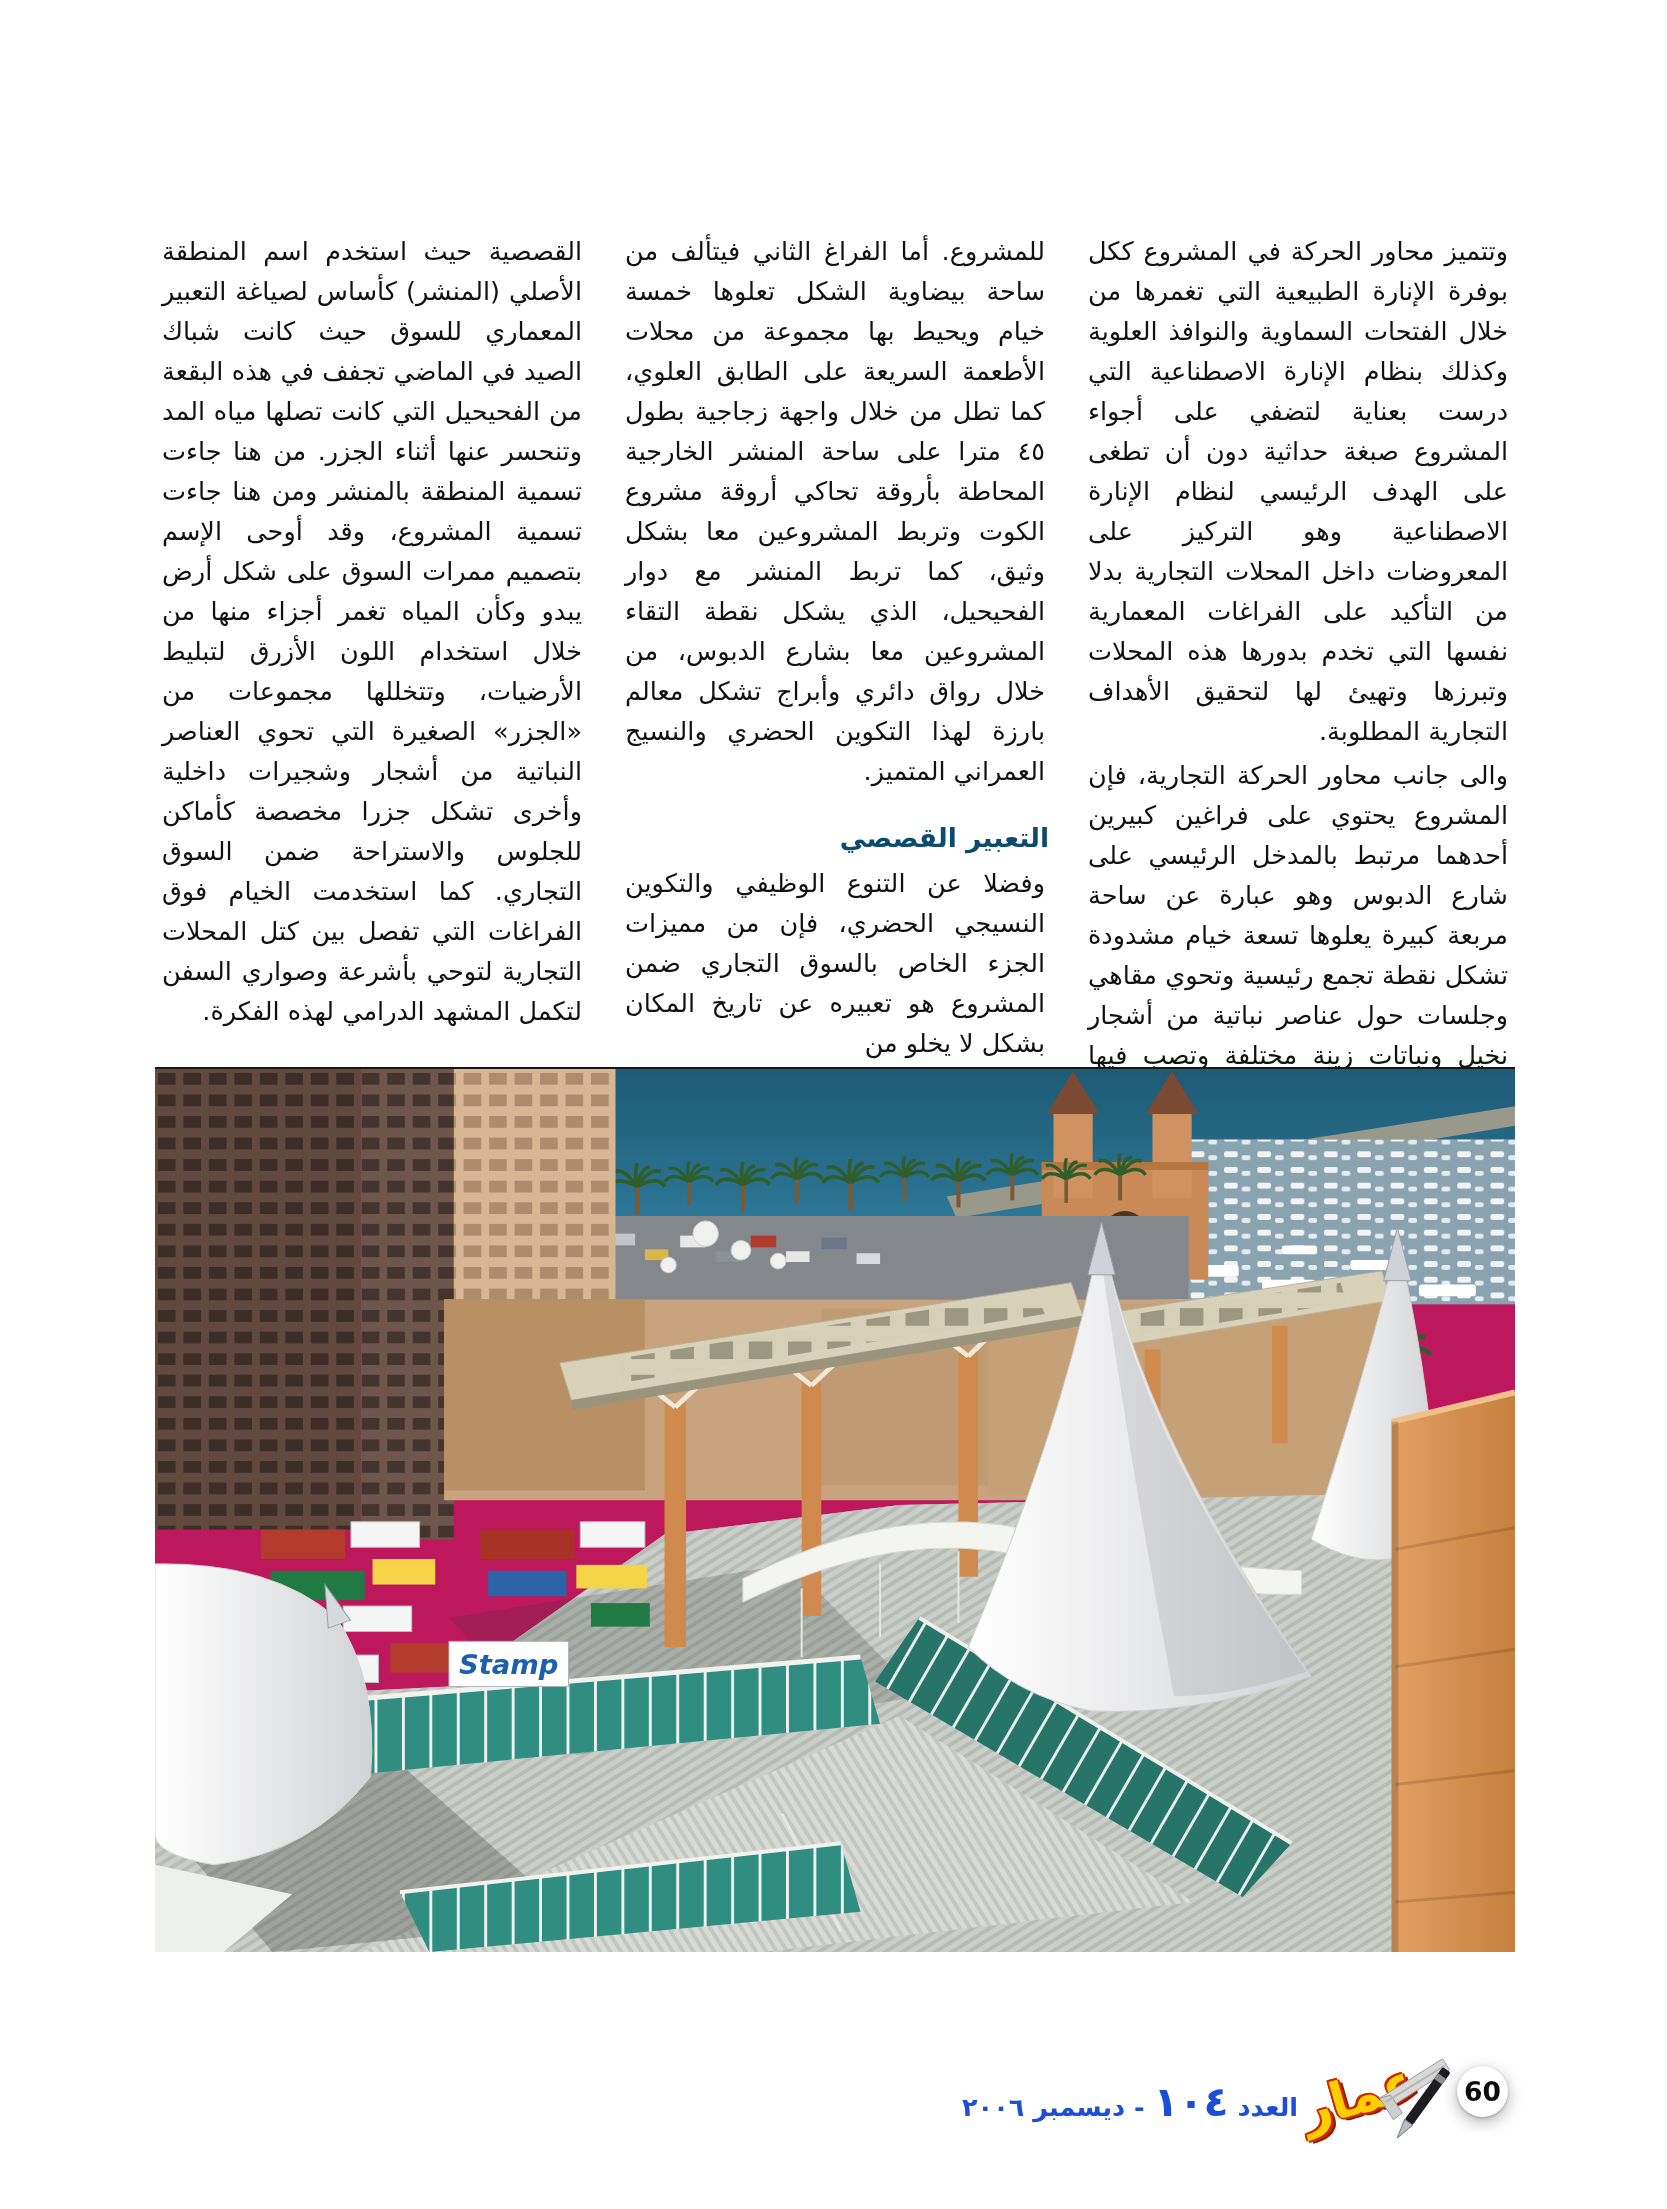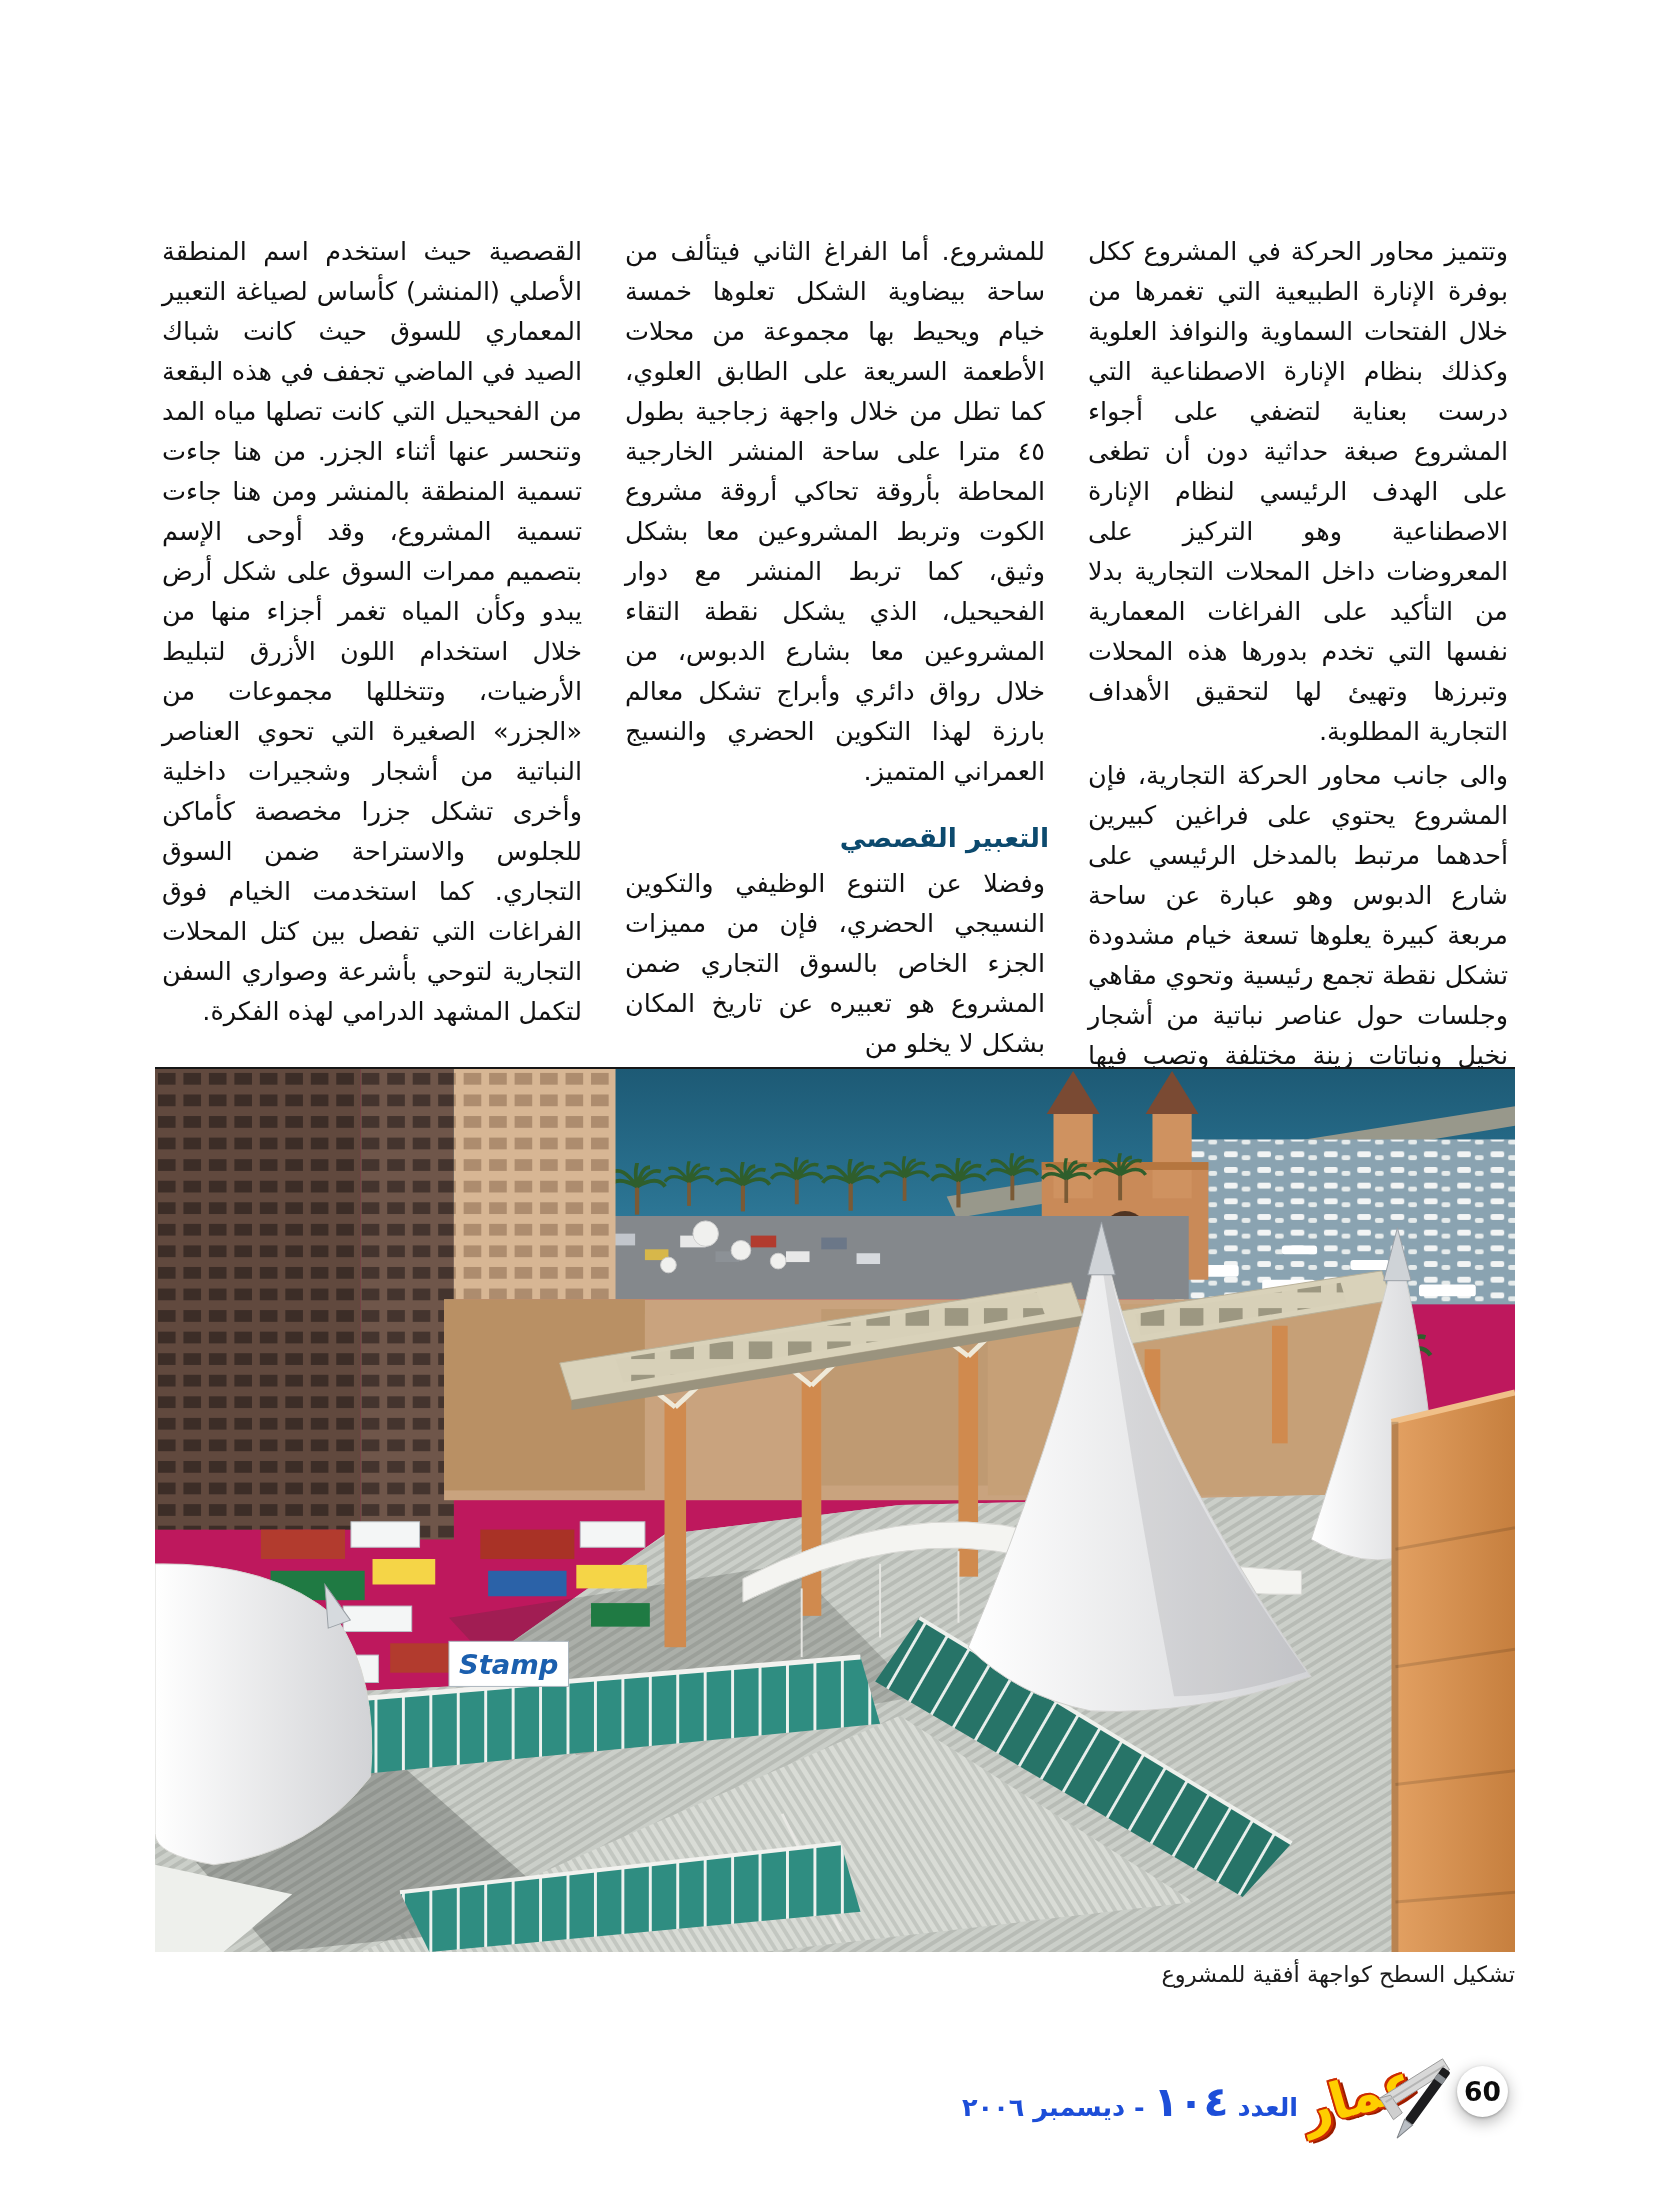--- a/index.html
+++ b/index.html
@@ -293,21 +293,20 @@
         <line x1="1262" y1="360" x2="1388" y2="330" stroke="#f0c089" stroke-width="6"></line>
         <rect x="1262" y="360" width="7" height="541" fill="rgba(0,0,0,0.18)"></rect>
         <line x1="1266" y1="490" x2="1388" y2="468" stroke="rgba(0,0,0,0.13)" stroke-width="3"></line>
         <line x1="1266" y1="610" x2="1388" y2="592" stroke="rgba(0,0,0,0.13)" stroke-width="3"></line>
         <line x1="1266" y1="730" x2="1388" y2="716" stroke="rgba(0,0,0,0.13)" stroke-width="3"></line>
         <line x1="1266" y1="850" x2="1388" y2="840" stroke="rgba(0,0,0,0.13)" stroke-width="3"></line>
       </g>
     </svg>
   </div>
 
-  <div class="photo-caption">تشكيل السطح كواجهة أفقية للمشروع</div>
 
   <div class="issue-info">
     <span>العدد</span>
     <span class="issue-number">١٠٤</span>
     <span>-</span>
     <span>ديسمبر ٢٠٠٦</span>
   </div>
 
   <div class="magazine-logo">عمار</div>
 

